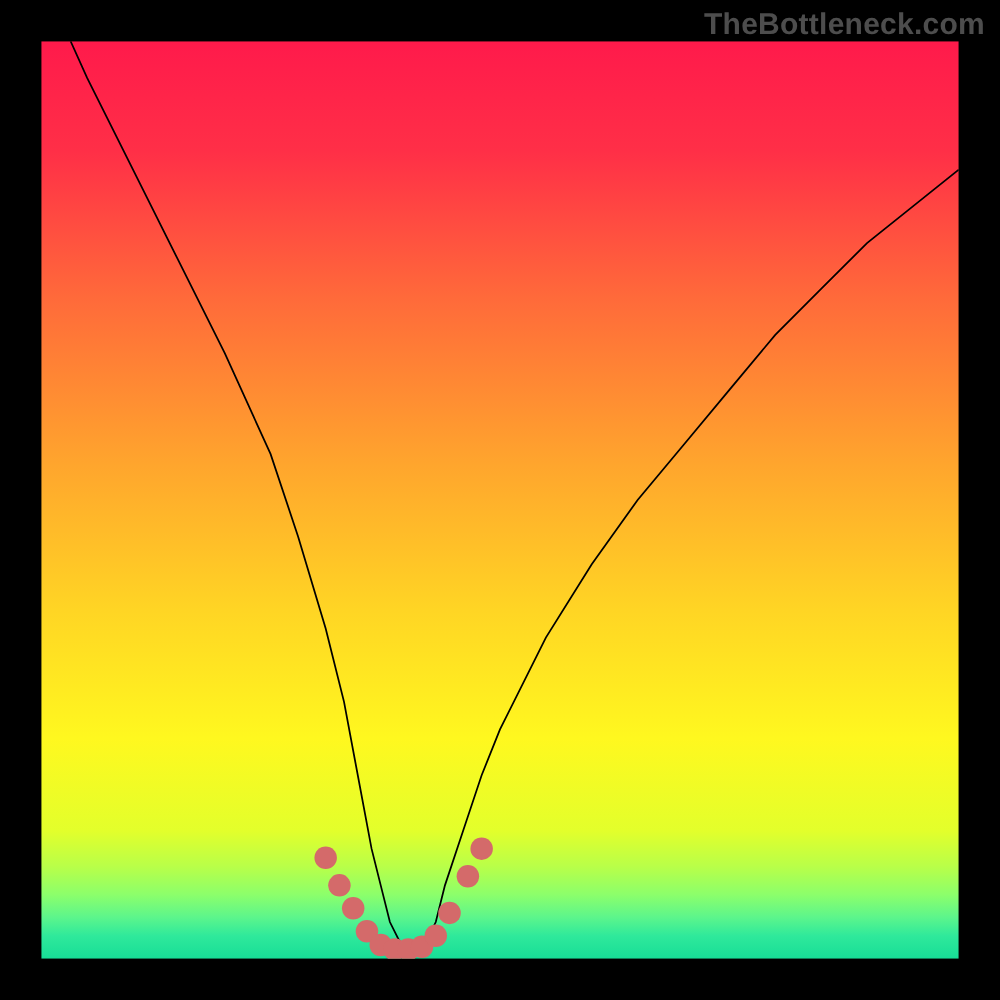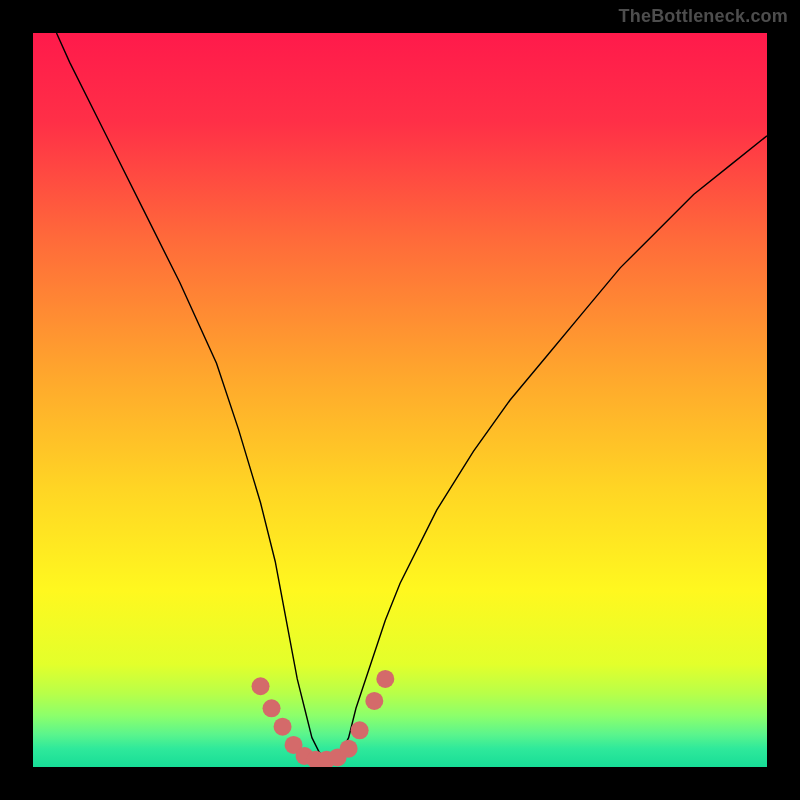--- a/index.html
+++ b/index.html
@@ -1,18 +1,18 @@
 <!DOCTYPE html>
 <html><head>
 <meta charset="utf-8">
 <style>
 html,body{margin:0;padding:0;width:800px;height:800px;background:#000;overflow:hidden;font-family:Arial,Helvetica,sans-serif}
 .wrap{position:relative;width:800px;height:800px}
 .plot-area{position:absolute;left:33px;top:33px;width:734px;height:734px}
-.watermark{position:absolute;top:6px;right:12px;color:#4d4d4d;font-size:18px;font-weight:600;letter-spacing:.2px}
+.watermark{position:absolute;top:6px;right:12px;color:#4d4d4d;font-size:24px;font-weight:600;letter-spacing:.2px}
 svg{display:block}
 </style>
 </head>
 <body>
 
 <div class="wrap">
   <div class="watermark">TheBottleneck.com</div>
   <div class="plot-area">
     <svg id="chart-svg" width="734" height="734" viewBox="0 0 734 734">
       <defs>

